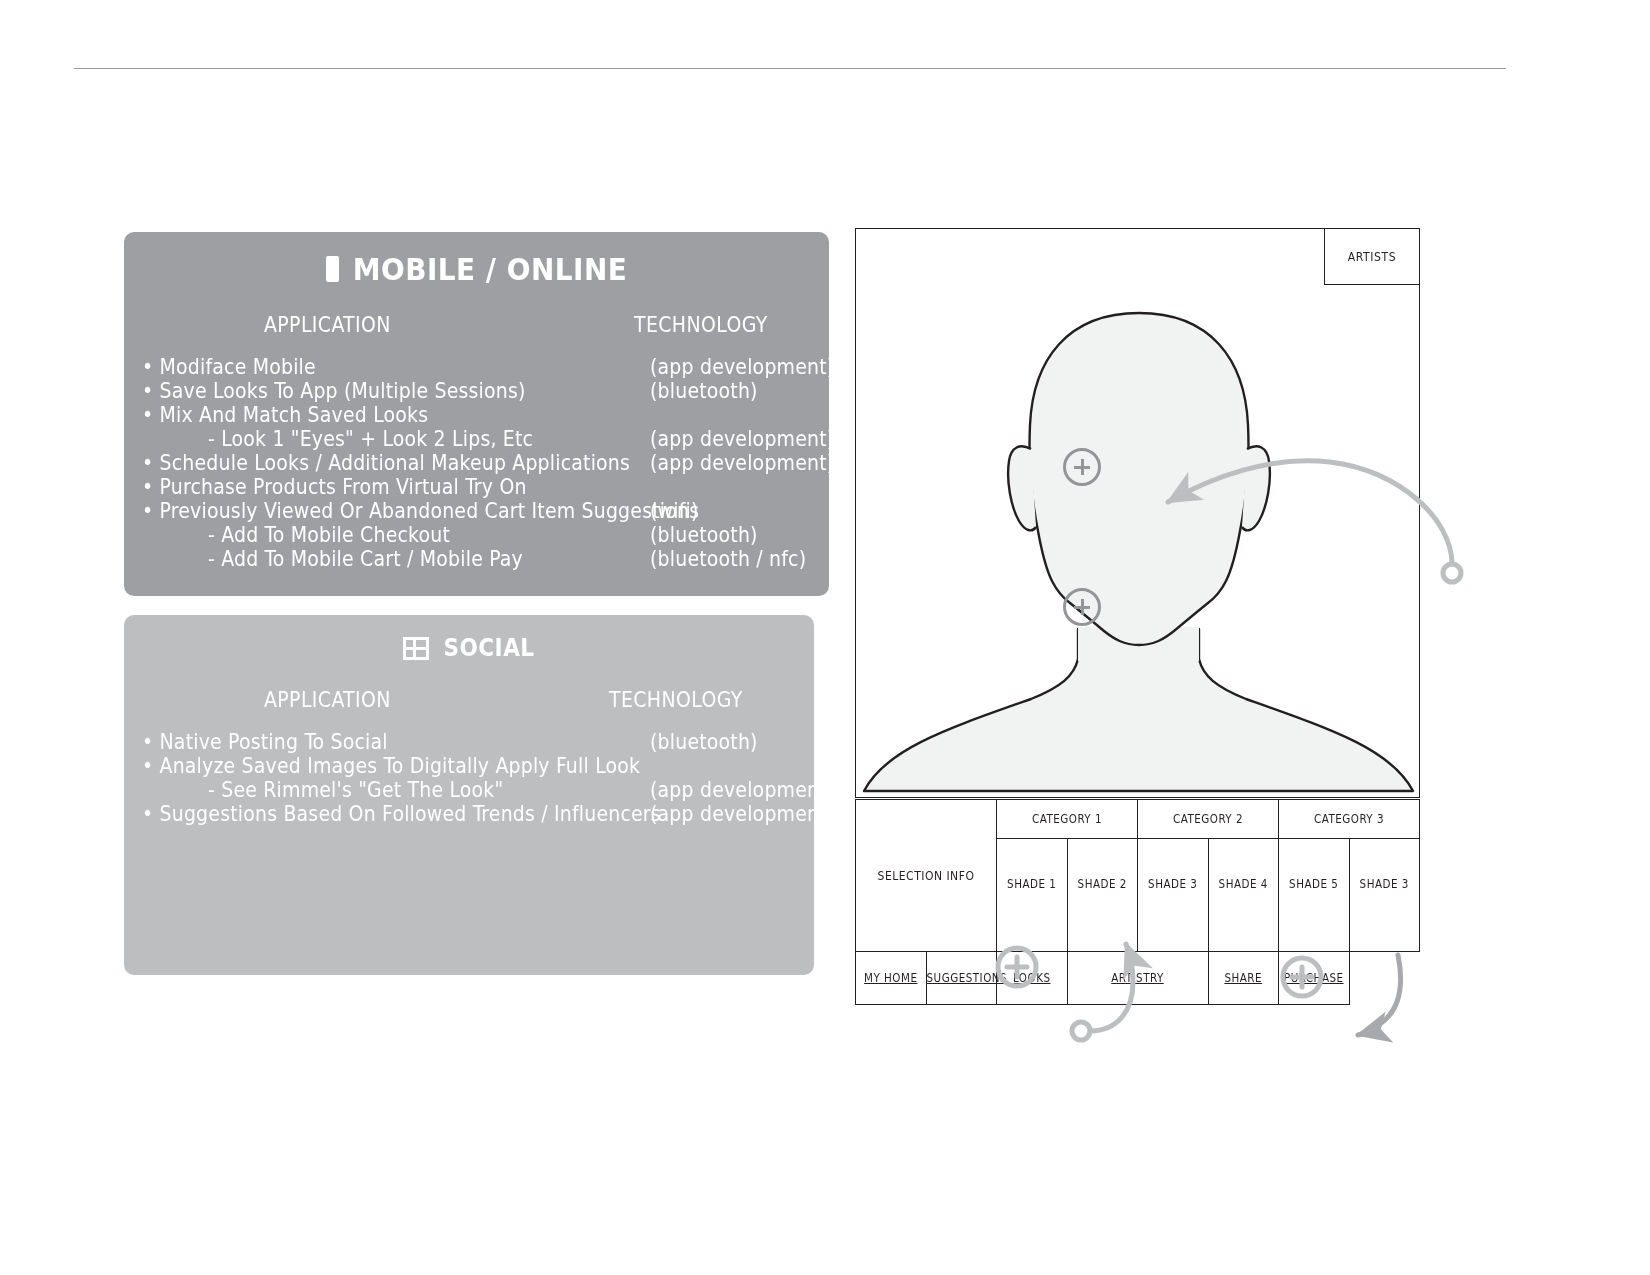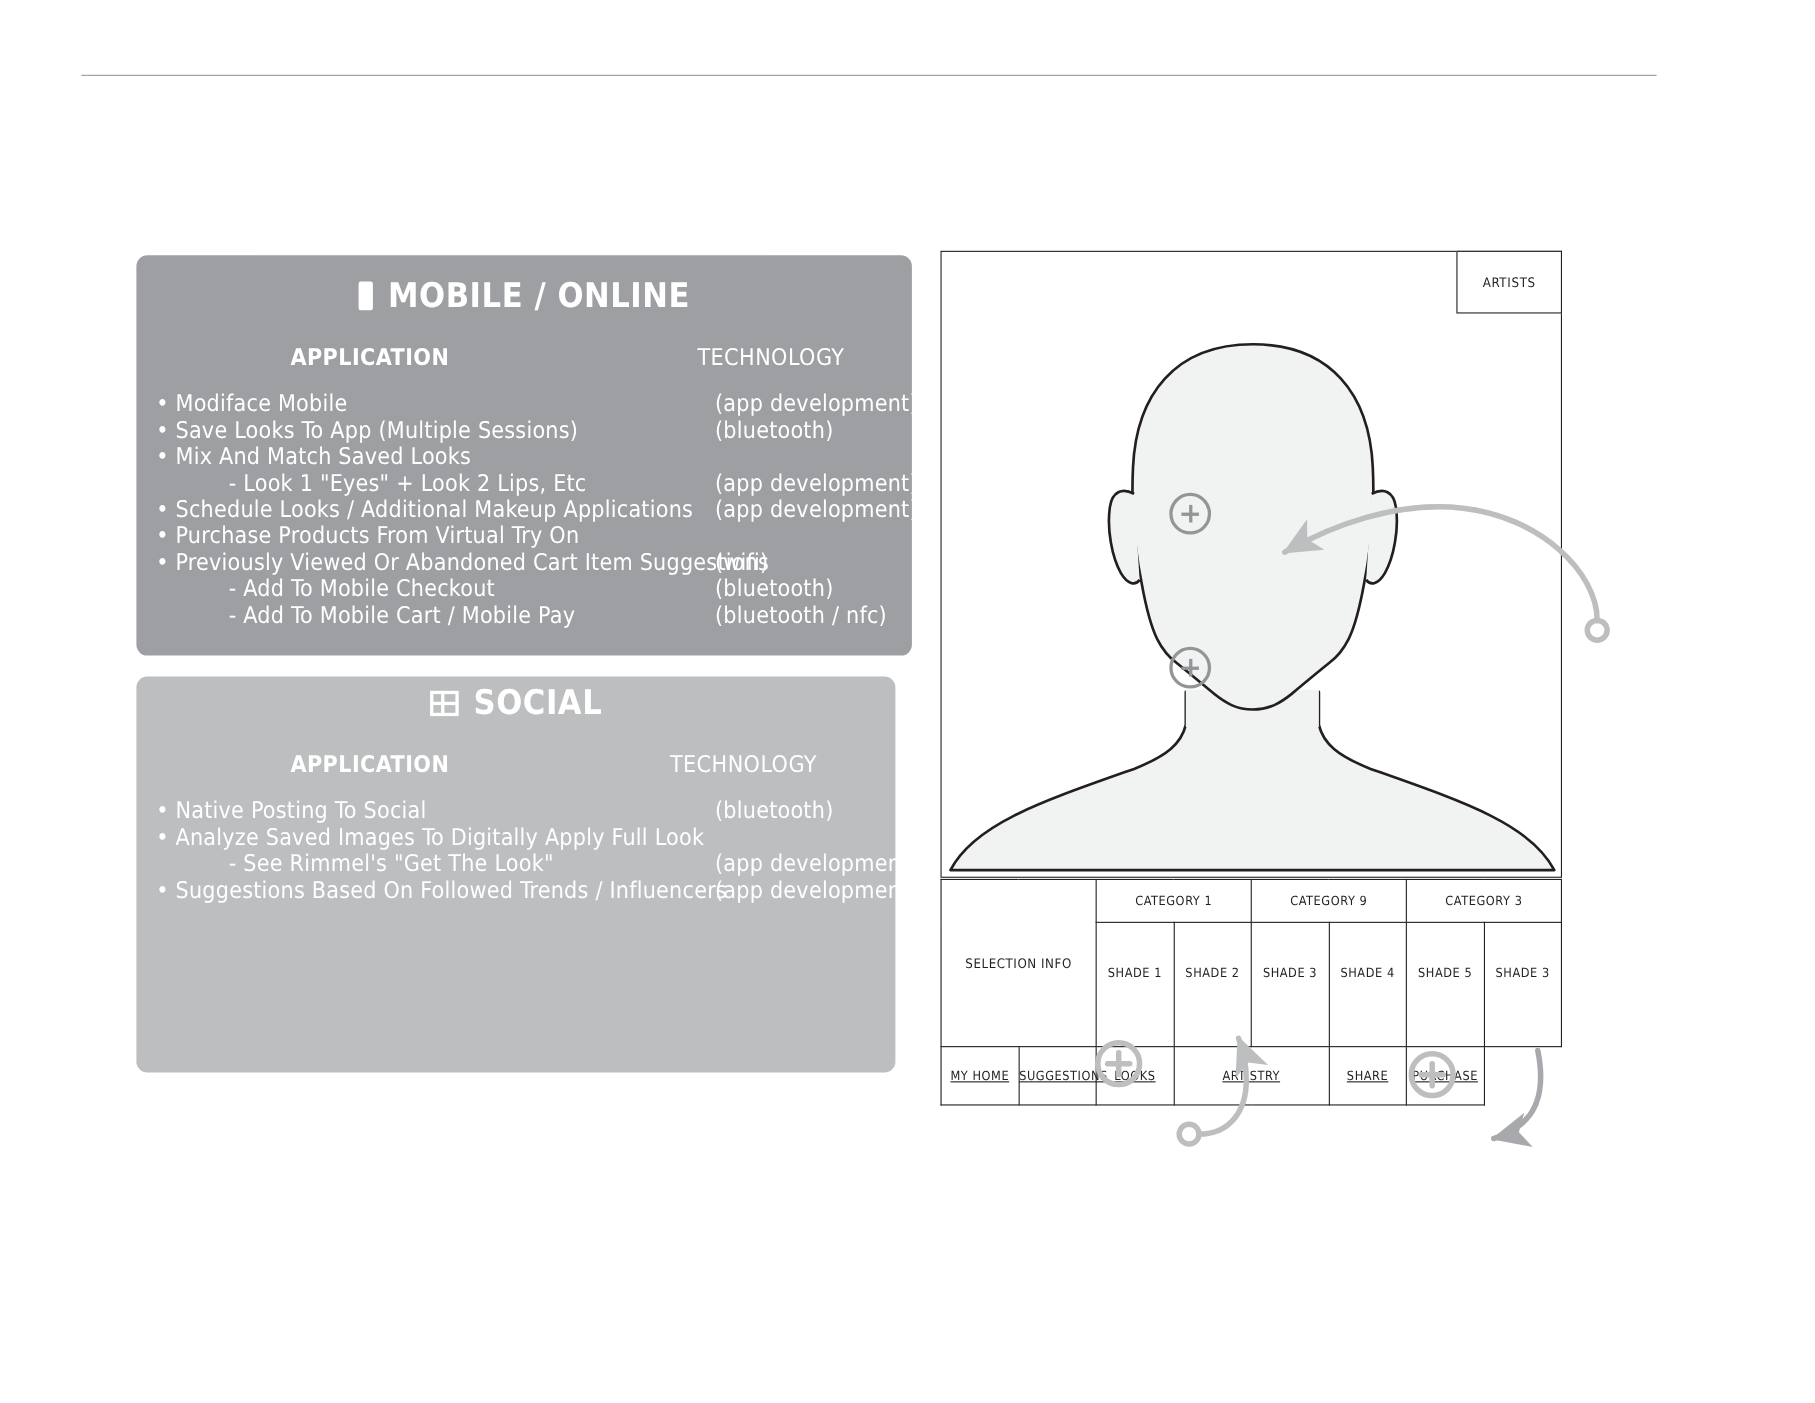--- a/index.html
+++ b/index.html
@@ -57,22 +57,22 @@
     font-family: "DejaVu Sans Condensed", "Liberation Sans Narrow", "Liberation Sans", sans-serif;
     font-weight: bold;
     letter-spacing: 0.5px;
     color: #ffffff;
   }
   .panel-mobile .panel-title {
     margin-top: 19px;
     font-size: 31px;
   }
   .panel-social .panel-title {
-    margin-top: 6px;
-    font-size: 31px;
+    margin-top: 19px;
+    font-size: 24px;
   }
 
   
   .icon-phone {
     width: 13px;
     height: 26px;
     background: #ffffff;
     border-radius: 2px;
     position: relative;
     display: inline-block;
@@ -97,21 +97,21 @@
 
   .col-heads {
     position: relative;
     height: 28px;
     font-family: "DejaVu Sans Condensed", "Liberation Sans Narrow", "Liberation Sans", sans-serif;
     font-size: 21px;
     letter-spacing: 0.4px;
   }
   .panel-mobile .col-heads { margin-top: 26px; }
   .panel-social .col-heads { margin-top: 26px; }
-  .col-heads .app-head  { position: absolute; left: 140px; font-weight: bold; }
+  .col-heads .app-head  { position: absolute; left: 140px; }
   .col-heads .tech-head { position: absolute; left: 510px; }
   .panel-social .col-heads .app-head  { left: 140px; }
   .panel-social .col-heads .tech-head { left: 485px; }
 
   .rows {
     position: relative;
     font-family: "DejaVu Sans Condensed", "Liberation Sans Narrow", "Liberation Sans", sans-serif;
     font-size: 21px;
     line-height: 24px;
     letter-spacing: 0.2px;
@@ -384,21 +384,21 @@
   <table class="info-table">
     <tbody>
       <tr>
         <td class="sel-info" rowspan="2" colspan="2">
           <span>SELECTION INFO</span>
         </td>
         <td class="cat" colspan="2">
           <span>CATEGORY 1</span>
         </td>
         <td class="cat" colspan="2">
-          <span>CATEGORY 9</span>
+          <span>CATEGORY 2</span>
         </td>
         <td class="cat" colspan="2">
           <span>CATEGORY 3</span>
         </td>
       </tr>
       <tr class="shade-row">
         <td class="shade">
           <span>SHADE 1</span>
         </td>
         <td class="shade">

